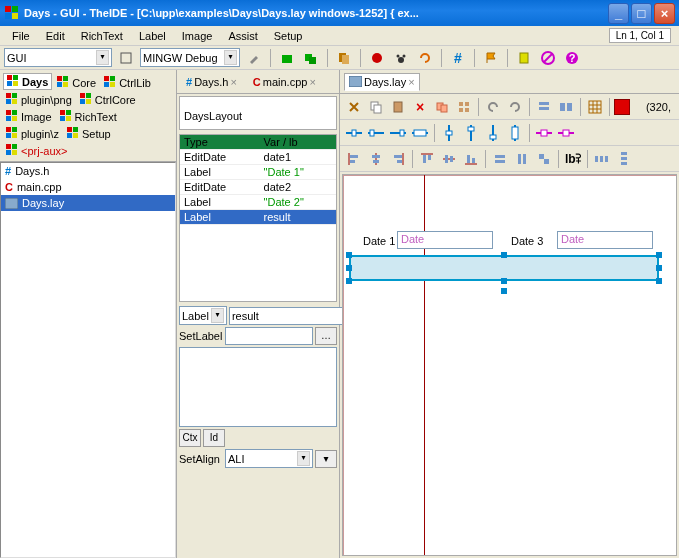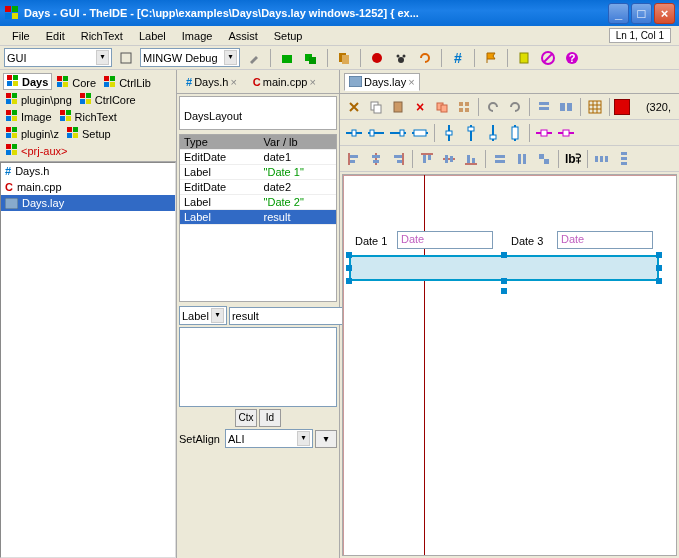--- a/index.html
+++ b/index.html
@@ -36,36 +36,36 @@
 
 .midcol { width: 163px; display: flex; flex-direction: column; border-right: 1px solid #aaa; }
 .tabsrow { height: 24px; display: flex; align-items: center; background: #ece9d8; border-bottom: 1px solid #aaa; padding-left: 4px; gap: 6px; }
 .tabx { display: flex; align-items: center; gap: 2px; padding: 2px 4px; border: 1px solid transparent; cursor: default; }
 .tabx.active { background: #fff; border: 1px solid #aaa; border-bottom: 1px solid #fff; }
 
 .layoutname { background: #fff; border: 1px solid #aaa; margin: 2px; padding: 13px 4px; height: 34px; }
 .proplist { flex: 0 0 auto; background: #fff; border: 1px solid #aaa; margin: 2px; height: 168px; }
 .proplist table { width: 100%; border-collapse: collapse; }
 .proplist th, .proplist td { border-bottom: 1px solid #eee; padding: 1px 4px; text-align: left; font-weight: normal; }
-.proplist th { background: #a3a3a3; }
+.proplist th { background: #15803d; }
 .proplist tr.sel td { background: #316ac5; color: #fff; }
 .proplist .greenv { color: #090; }
 
 .botprops { padding: 2px; display: flex; flex-direction: column; gap: 2px; }
 .propline { display: flex; gap: 2px; align-items: center; }
 .propline .lbl { width: 44px; }
 .propline input, .propline select, .propline .inputlike { border: 1px solid #7f9db9; background: #fff; height: 18px; padding: 0 2px; flex: 1; font-size: 11px; }
 .txtbox { border: 1px solid #7f9db9; background: #fff; height: 80px; }
 .smbtn { border: 1px solid #999; background: #eee; width: 22px; height: 18px; font-size: 10px; text-align: center; line-height: 16px; }
 
 .rightcol { flex: 1; display: flex; flex-direction: column; }
 .tabsrow2 { height: 24px; display: flex; align-items: center; background: #ece9d8; border-bottom: 1px solid #aaa; padding-left: 4px; gap: 2px; }
 .tbrow { height: 26px; display: flex; align-items: center; background: #ece9d8; padding: 0 4px; gap: 2px; border-bottom: 1px solid #ccc; }
 .canvas { flex: 1; background: #fff; position: relative; margin: 2px; border: 1px solid #aaa; overflow: hidden; }
-.lbl1 { position: absolute; left: 12px; top: 60px; }
+.lbl1 { position: absolute; left: 20px; top: 60px; }
 .fld1 { position: absolute; left: 54px; top: 56px; width: 96px; height: 18px; border: 1px solid #7f9db9; background: #fff; color: #c060c0; padding: 1px 3px; }
 .lbl2 { position: absolute; left: 168px; top: 60px; }
 .fld2 { position: absolute; left: 214px; top: 56px; width: 96px; height: 18px; border: 1px solid #7f9db9; background: #fff; color: #c060c0; padding: 1px 3px; }
 .selrect { position: absolute; left: 6px; top: 80px; width: 310px; height: 26px; border: 2px solid #09c; background: #cfe8f2; }
 .handle { position: absolute; width: 6px; height: 6px; background: #08c; }
 
 svg { display: block; }
 .redtxt { color: #c00; }
 .coord { margin-left: auto; margin-right: 4px; }
 .redsq { width: 16px; height: 16px; background: #d00; border: 1px solid #800; }
@@ -369,22 +369,27 @@
   <div class="botprops">
     <div class="propline">
       <div class="combo" style="width:64px">
             <span>Label</span>
             <span style="flex:1"></span>
             <span class="dd">▾</span>
           </div>
       <input value="result" style="">
       <div class="smbtn">▴</div>
     </div>
+    <div class="propline">
+      <span class="lbl">SetLabel</span>
+      <div class="inputlike"></div>
+      <div class="smbtn">…</div>
+    </div>
     <div class="txtbox"></div>
-    <div class="propline" style="justify-content:center">
+    <div class="propline" style="justify-content:flex-start">
       <div class="smbtn">Ctx</div>
       <div class="smbtn">Id</div>
     </div>
     <div class="propline">
       <span class="lbl">SetAlign</span>
       <div class="combo" style="flex:1">
             <span>ALI</span>
             <span style="flex:1"></span>
             <span class="dd">▾</span>
           </div>

